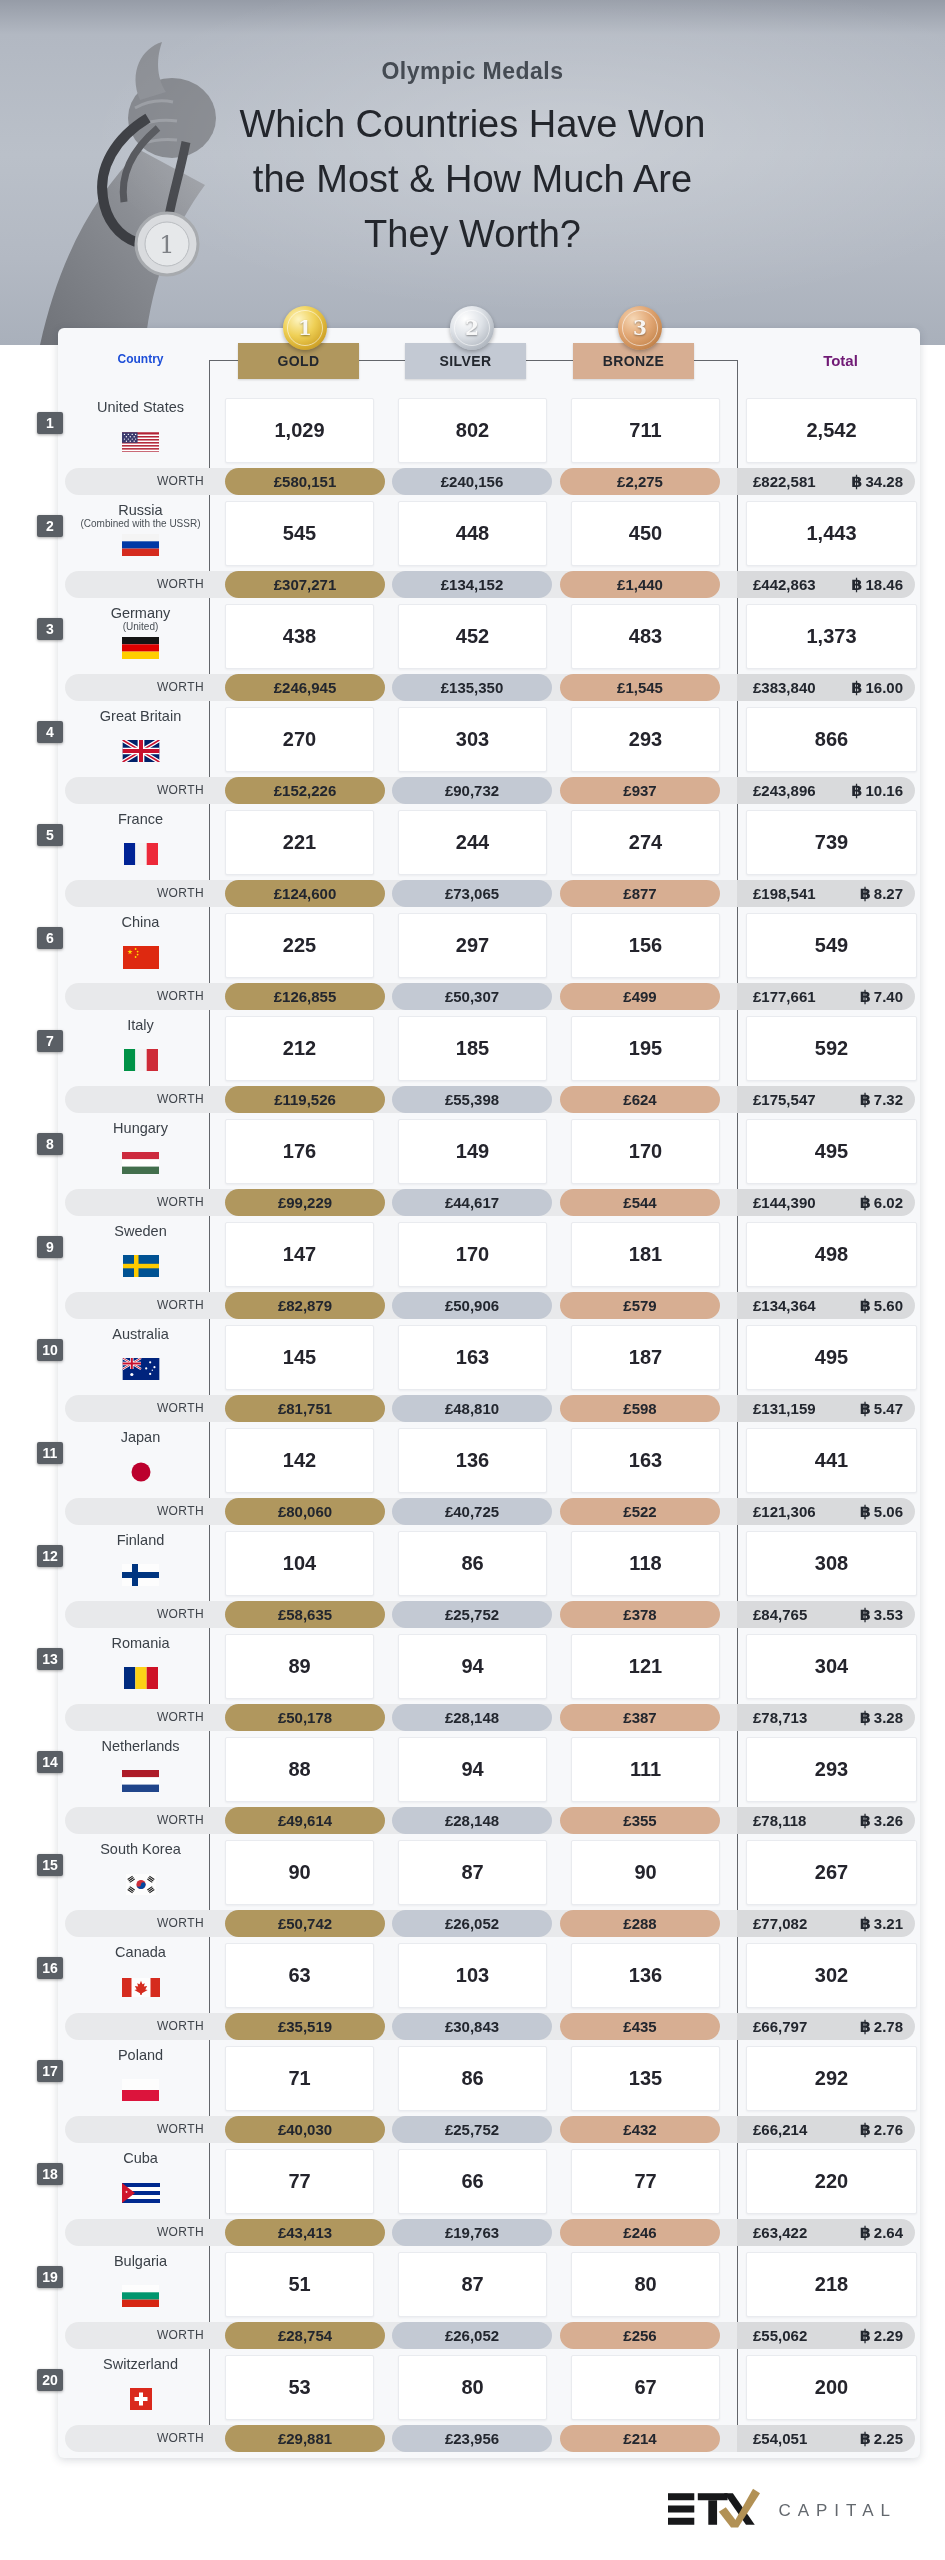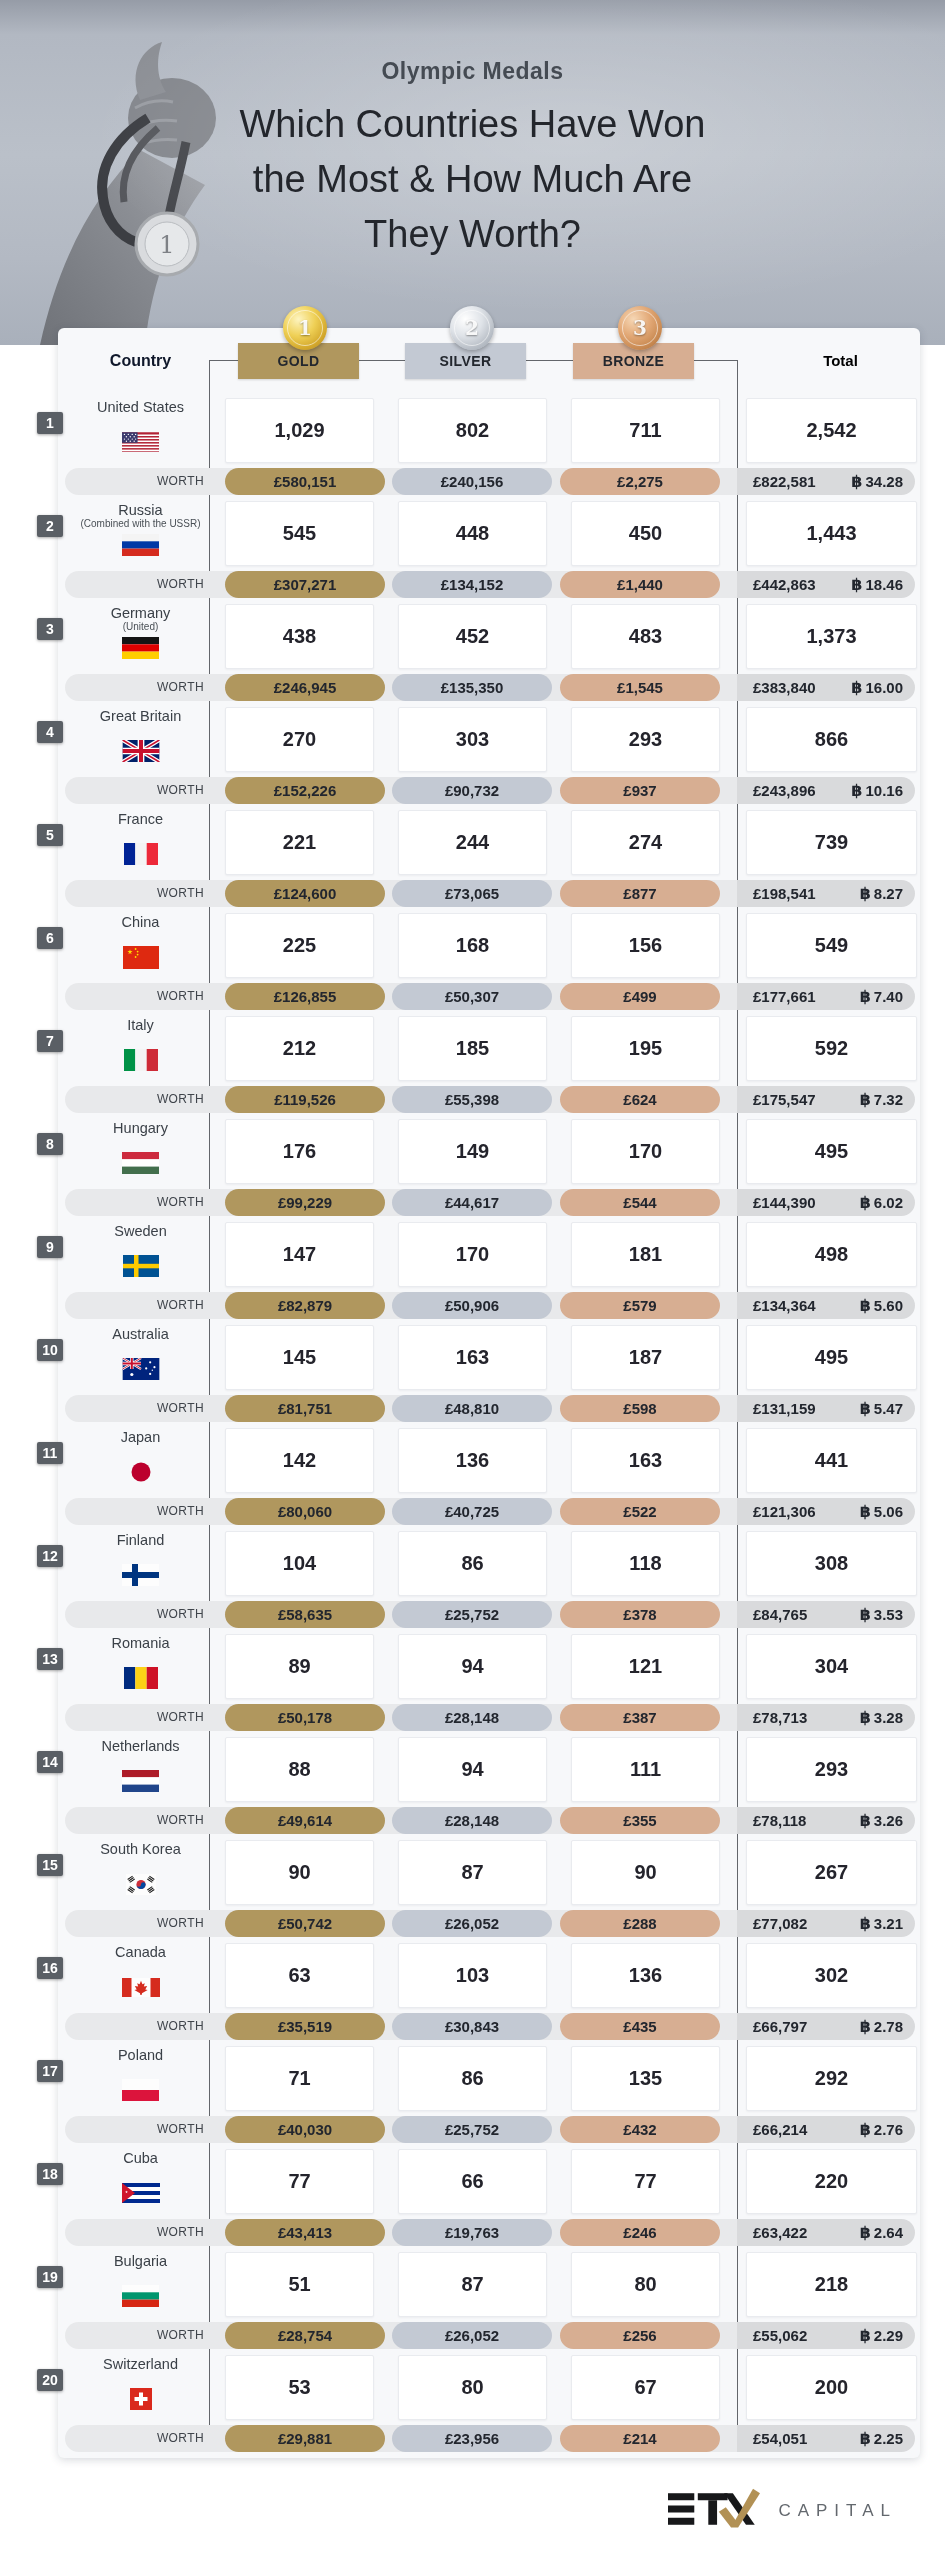--- a/index.html
+++ b/index.html
@@ -31,22 +31,22 @@
     box-shadow:0 2px 8px rgba(40,50,70,.18);
     padding-bottom:6px;z-index:3;
   }
   .frame{position:absolute;background:var(--frame);z-index:1;}
   .frame-left{left:151px;top:32px;width:1px;bottom:10px;}
   .frame-right{left:679px;top:32px;width:1px;bottom:10px;}
   .frame-top{left:151px;top:32px;width:528px;height:1px;}
   .frame-bottom{left:151px;bottom:10px;width:528px;height:1px;}
   
   .thead{position:relative;height:64px;z-index:2;}
-  .th-country{position:absolute;left:0;top:24px;width:165px;text-align:center;font-size:16px;font-weight:700;color:#0f172a;}
-  .th-total{position:absolute;left:691px;top:24px;width:183px;text-align:center;font-size:15px;font-weight:700;color:#000000;}
+  .th-country{position:absolute;left:0;top:24px;width:165px;text-align:center;font-size:12px;font-weight:700;color:#1d4ed8;}
+  .th-total{position:absolute;left:691px;top:24px;width:183px;text-align:center;font-size:15px;font-weight:700;color:#701a75;}
   .th-bar{
     position:absolute;top:15px;height:36px;width:121px;
     display:flex;align-items:center;justify-content:center;
     font-size:14px;font-weight:700;color:#23272e;letter-spacing:.4px;
     box-shadow:0 1px 2px rgba(0,0,0,.15);
   }
   .th-bar.gold{left:180px;background:var(--gold);}
   .th-bar.silver{left:347px;background:var(--silver);}
   .th-bar.bronze{left:515px;background:var(--bronze);}
   .coin{
@@ -417,21 +417,21 @@
                     <circle cx="12.6" cy="3" r=".9"></circle>
                     <circle cx="14.6" cy="5.6" r=".9"></circle>
                     <circle cx="14.6" cy="8.6" r=".9"></circle>
                     <circle cx="12.6" cy="11" r=".9"></circle>
                   </g>
                 </svg>
               </div>
       </div>
       <div class="cells">
         <div class="cell">225</div>
-        <div class="cell">168</div>
+        <div class="cell">297</div>
         <div class="cell">156</div>
       </div>
       <div class="c-total">
         <div class="cell total">549</div>
       </div>
     </div>
     <div class="worth-row">
       <div class="worth-left">
         <span class="worth-label">WORTH</span>
         <span class="pill gold">£126,855</span>

